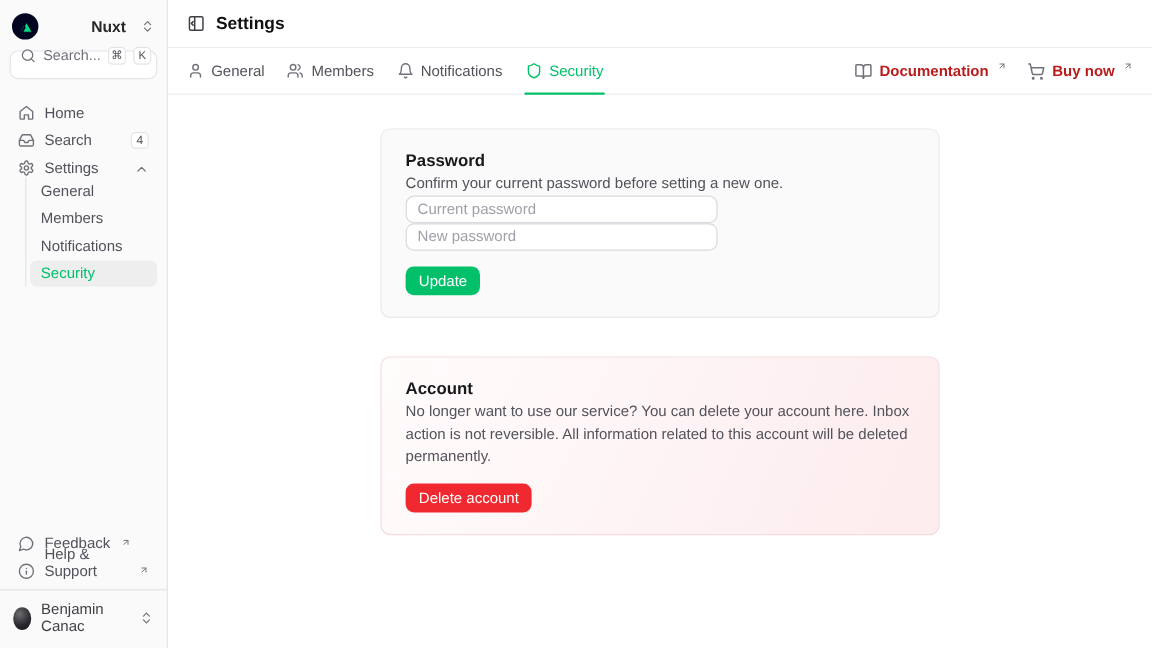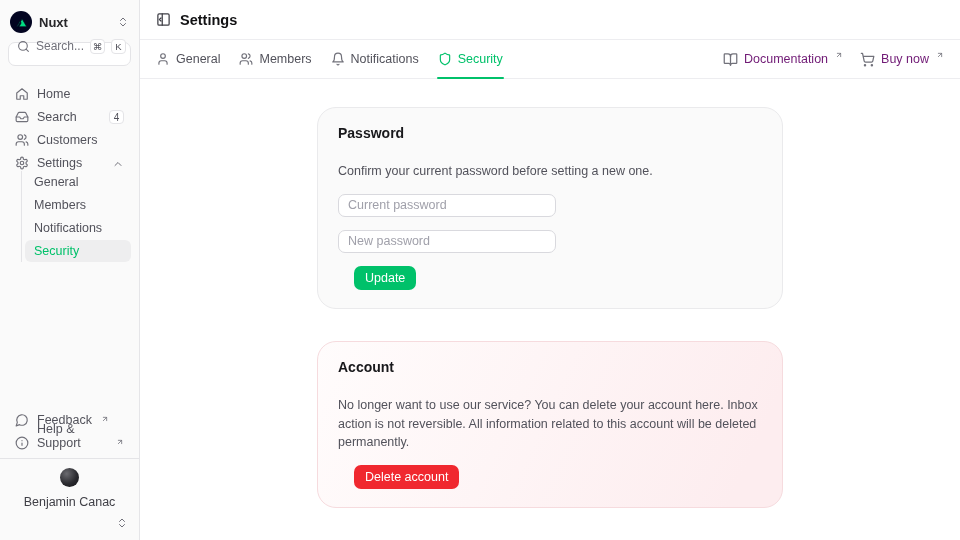--- a/index.html
+++ b/index.html
@@ -11,21 +11,21 @@
   }
   svg { display:block; }
 
   
   .sidebar { width:140px; min-width:140px; background:#fafafa;
     border-right:1px solid #e5e5e8; display:flex; flex-direction:column;
     padding:8px; }
   .workspace-row { display:flex; align-items:center; gap:7px; padding:3px 2px 9px 2px; cursor:pointer; }
   .nuxt-logo { width:22px; height:22px; border-radius:50%; background:#020420;
     display:flex; align-items:center; justify-content:center; }
-  .workspace-name { font-size:13px; font-weight:700; color:#27272a; }
+  .workspace-name { font-size:13px; font-weight:700; color:#27272a;margin-left:37px; }
   .chevrons { margin-left:auto; color:#71717a; }
 
   .search-box { display:flex; align-items:center; gap:6px; background:#fff;
     border:1px solid #e4e4e7; border-radius:7px; height:24px; padding:0 5px 16px 8px; cursor:text; }
   .search-box .search-text { flex:1; font-size:12px; color:#71717a; }
   kbd { font-family:inherit; font-size:9.5px; color:#52525b; border:1px solid #e4e4e7;
     border-radius:4px; background:#fff; height:15px; min-width:15px; padding:0 2px;
     display:flex; align-items:center; justify-content:center; }
 
   .nav { margin-top:13px; display:flex; flex-direction:column; gap:1px; }
@@ -41,21 +41,21 @@
   .nav-children { margin-left:13px; border-left:1px solid #e4e4e7; padding-left:3px;
     display:flex; flex-direction:column; gap:1px; }
   .child-item { height:22px; display:flex; align-items:center; padding:0 9px;
     border-radius:6px; color:#52525b; font-weight:500; cursor:pointer; }
   .child-item.active { background:#eeeeef; color:#00c16a; }
 
   .side-spacer { flex:1; }
   .ext-arrow { color:#71717a; transform:translateY(-4px); margin-left:1px; }
   .side-divider { border-top:1px solid #e4e4e7; margin:8px -8px 0 -8px; }
   .user-row { display:flex; align-items:center; gap:8px; padding:9px 3px 3px 3px;
-    color:#3f3f46; font-weight:500; cursor:pointer;flex-direction:column; }
+    color:#3f3f46; font-weight:500; cursor:pointer; }
   .avatar { width:19px; height:19px; border-radius:50%;
     background:radial-gradient(circle at 35% 30%, #6b6b70 0%, #2b2b30 55%, #101014 100%); }
   .user-row .chevrons { margin-left:auto; }
 
   
   .main { flex:1; display:flex; flex-direction:column; min-width:0; background:#fff; }
   .header { height:40px; min-height:40px; border-bottom:1px solid #ededf0;
     display:flex; align-items:center; gap:9px; padding:0 16px; }
   .panel-icon { color:#3f3f46; cursor:pointer; }
   .page-title { font-size:14.5px; font-weight:700; color:#111113; }
@@ -63,39 +63,39 @@
   .tabbar { height:39px; min-height:39px; border-bottom:1px solid #ededf0;
     display:flex; align-items:center; padding:0 16px; gap:19px; }
   .tab { position:relative; height:100%; display:flex; align-items:center; gap:6px;
     color:#52525b; font-weight:500; cursor:pointer; }
   .tab .ico { color:#71717a; }
   .tab.active { color:#00c16a; }
   .tab.active .ico { color:#00c16a; }
   .tab-underline { position:absolute; left:-1px; right:-1px; bottom:-1px; height:2px;
     background:#00c16a; border-radius:2px; }
   .tab-actions { margin-left:auto; display:flex; align-items:center; gap:17px; }
-  .action-link { display:flex; align-items:center; gap:6px; color:#701a75;
-    font-weight:400; cursor:pointer; }
+  .action-link { display:flex; align-items:center; gap:6px; color:#b91c1c;
+    font-weight:700; cursor:pointer; }
   .action-link .ico { color:#71717a; }
 
   .content { flex:1; overflow:auto; padding-top:28px; }
   .cards { width:466px; margin:0 auto; }
-  .card { border-radius:19px; padding:17px 20px 18px 20px; }
+  .card { border-radius:8px; padding:17px 20px 18px 20px; }
   .card-password { background:#fafafa; border:1px solid #eaeaec; }
   .card-account { margin-top:32px; border:1px solid #f6dbde;
     background:linear-gradient(115deg,#fffcfc 0%,#fdedef 90%); }
   .card-title { font-size:14px; font-weight:700; color:#18181b; }
-  .card-desc { margin-top:21px; color:#52525b; line-height:1.5; }
-  .pw-input { display:block; width:218px; height:23px; margin-top:13px; background:#fff;
+  .card-desc { margin-top:3px; color:#52525b; line-height:1.5; }
+  .pw-input { display:block; width:260px; height:23px; background:#fff;
     border:1px solid #d9d9de; border-radius:7px; padding:0 9px; font-size:12.5px;
     font-family:inherit; color:#18181b; outline:none; }
   .pw-input::placeholder { color:#a0a0aa; }
   .btn { display:inline-block; margin-top:13px; border:none; border-radius:7px;
     color:#fff; font-size:12.5px; font-weight:500; font-family:inherit;
-    padding:5px 11px; cursor:pointer;margin-left:16px; }
+    padding:5px 11px; cursor:pointer; }
   .btn-primary { background:#00c16a; }
   .btn-danger { background:#f0282f; }
 </style>
 </head>
 <body>
 
 <aside class="sidebar">
 
   <div class="workspace-row">
     <span class="nuxt-logo">
@@ -139,31 +139,20 @@
       <span class="ico">
         <svg width="14" height="14" viewBox="0 0 24 24" fill="none" stroke="currentColor" stroke-width="2" stroke-linecap="round" stroke-linejoin="round">
             <polyline points="22 12 16 12 14 15 10 15 8 12 2 12"></polyline>
             <path d="M5.45 5.11 2 12v6a2 2 0 0 0 2 2h16a2 2 0 0 0 2-2v-6l-3.45-6.89A2 2 0 0 0 16.76 4H7.24a2 2 0 0 0-1.79 1.11z"></path>
           </svg>
       </span>
       <span class="lbl">Search</span>
       <span class="badge">4</span>
     </div>
 
-    <div class="nav-item">
-      <span class="ico">
-        <svg width="14" height="14" viewBox="0 0 24 24" fill="none" stroke="currentColor" stroke-width="2" stroke-linecap="round" stroke-linejoin="round">
-            <path d="M16 21v-2a4 4 0 0 0-4-4H6a4 4 0 0 0-4 4v2"></path>
-            <circle cx="9" cy="7" r="4"></circle>
-            <path d="M22 21v-2a4 4 0 0 0-3-3.87"></path>
-            <path d="M16 3.13a4 4 0 0 1 0 7.75"></path>
-          </svg>
-      </span>
-      <span class="lbl">Customers</span>
-    </div>
 
     <div class="nav-item">
       <span class="ico">
         <svg width="14" height="14" viewBox="0 0 24 24" fill="none" stroke="currentColor" stroke-width="2" stroke-linecap="round" stroke-linejoin="round">
             <path d="M12.22 2h-.44a2 2 0 0 0-2 2v.18a2 2 0 0 1-1 1.73l-.43.25a2 2 0 0 1-2 0l-.15-.08a2 2 0 0 0-2.73.73l-.22.38a2 2 0 0 0 .73 2.73l.15.1a2 2 0 0 1 1 1.72v.51a2 2 0 0 1-1 1.74l-.15.09a2 2 0 0 0-.73 2.73l.22.38a2 2 0 0 0 2.73.73l.15-.08a2 2 0 0 1 2 0l.43.25a2 2 0 0 1 1 1.73V20a2 2 0 0 0 2 2h.44a2 2 0 0 0 2-2v-.18a2 2 0 0 1 1-1.73l.43-.25a2 2 0 0 1 2 0l.15.08a2 2 0 0 0 2.73-.73l.22-.39a2 2 0 0 0-.73-2.73l-.15-.08a2 2 0 0 1-1-1.74v-.5a2 2 0 0 1 1-1.74l.15-.09a2 2 0 0 0 .73-2.73l-.22-.38a2 2 0 0 0-2.73-.73l-.15.08a2 2 0 0 1-2 0l-.43-.25a2 2 0 0 1-1-1.73V4a2 2 0 0 0-2-2z"></path>
             <circle cx="12" cy="12" r="3"></circle>
           </svg>
       </span>
       <span class="lbl">Settings</span>
       <span class="nav-chevron">

